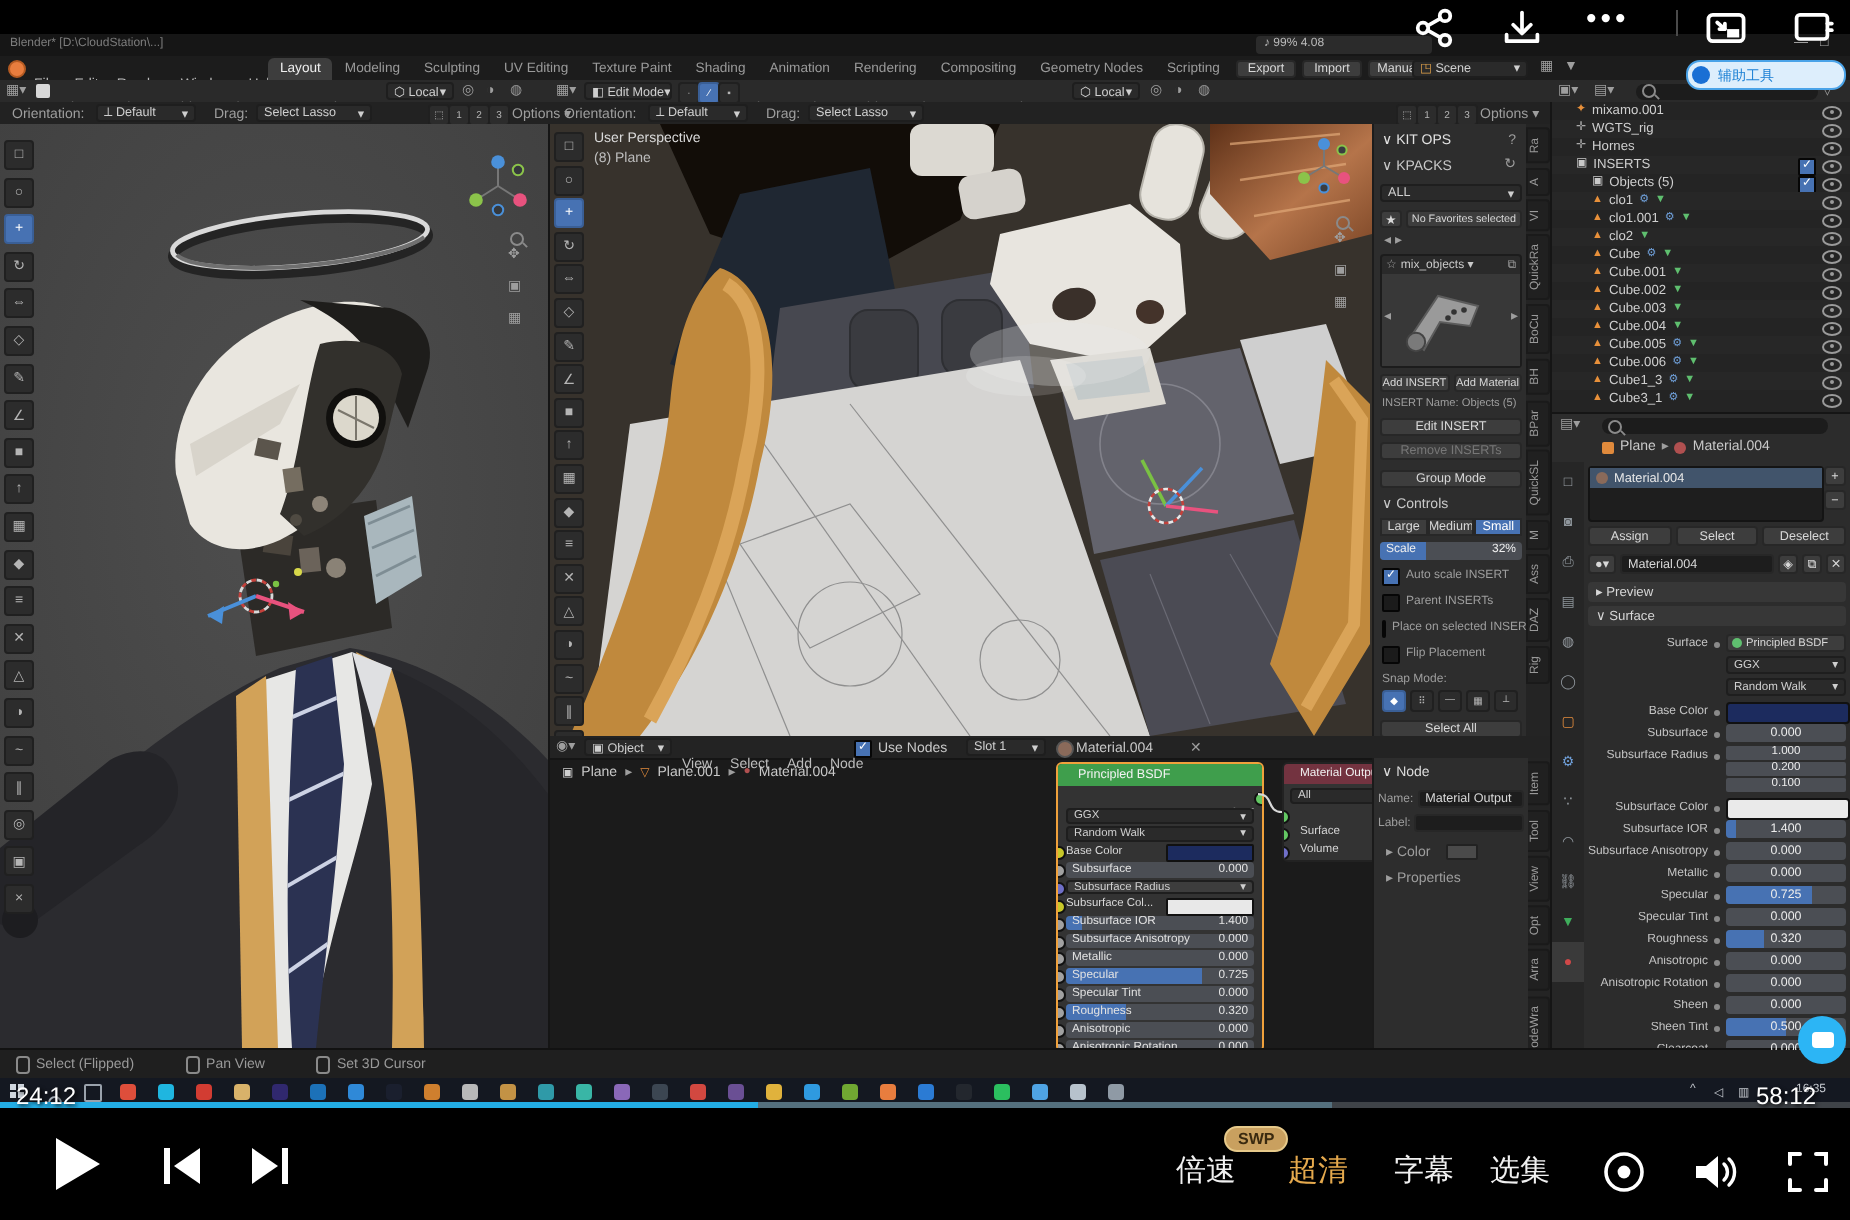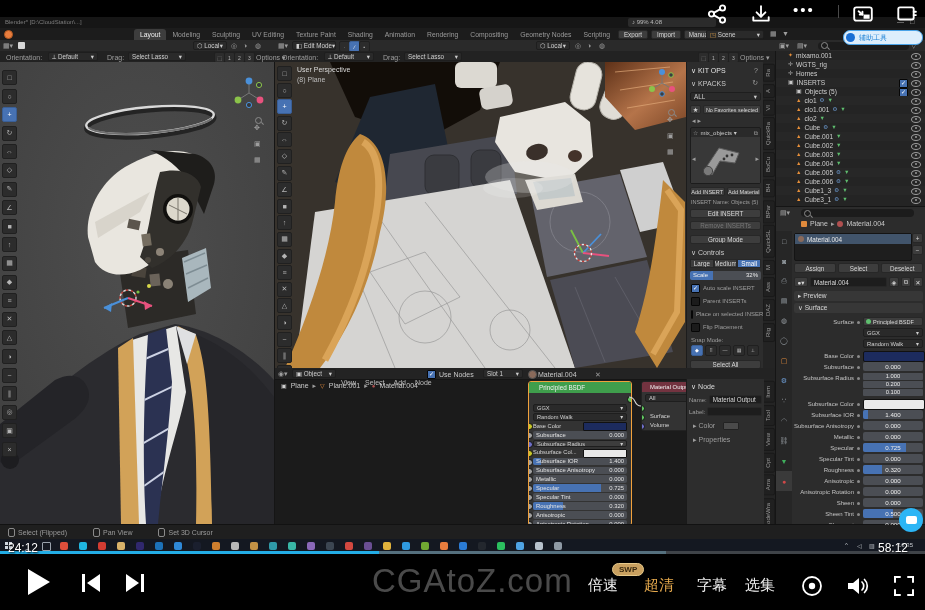--- a/index.html
+++ b/index.html
@@ -1017,21 +1017,20 @@
   <div class="abs" style="left:0;top:554px;width:925px;height:56px;background:#000;z-index:20;">
     <span class="abs" style="left:28px;top:15px;width:0;height:0;border-left:22px solid #fff;border-top:13px solid transparent;border-bottom:13px solid transparent;"></span>
     <span class="abs" style="left:82px;top:20px;">
       <i style="position:absolute;left:0;top:0;width:3px;height:18px;background:#fff;"></i>
       <i style="position:absolute;left:5px;top:0;width:0;height:0;border-right:13px solid #fff;border-top:9px solid transparent;border-bottom:9px solid transparent;"></i>
     </span>
     <span class="abs" style="left:126px;top:20px;">
       <i style="position:absolute;left:0;top:0;width:0;height:0;border-left:13px solid #fff;border-top:9px solid transparent;border-bottom:9px solid transparent;"></i>
       <i style="position:absolute;left:15px;top:0;width:3px;height:18px;background:#fff;"></i>
     </span>
-    <span class="abs" style="left:372px;top:8px;font-size:33px;color:rgba(195,195,195,0.38);letter-spacing:1px;">CGAtoZ.com</span>
     <span class="abs" id="swp-badge" style="left: 612px; top: 9px; padding: 1px 6px; border-radius: 7px; font-size: 8px; font-weight: bold; color: rgb(58, 42, 16); border: 1px solid rgb(230, 201, 138); background: rgb(201, 160, 95);">SWP</span>
     <span class="abs pcontrol" style="left:588px;top:22px;">倍速</span>
     <span class="abs pcontrol" id="quality-btn" style="left: 644px; top: 22px; color: rgb(229, 169, 77);">超清</span>
     <span class="abs pcontrol" style="left:697px;top:22px;">字幕</span>
     <span class="abs pcontrol" style="left:745px;top:22px;">选集</span>
     <svg class="abs" width="24" height="24" viewBox="0 0 24 24" style="left:800px;top:20px;">
       <circle cx="12" cy="12" r="9" fill="none" stroke="#fff" stroke-width="1.8"></circle>
         <circle cx="12" cy="12" r="3.2" fill="#fff"></circle>
     </svg>
     <svg class="abs" width="26" height="24" viewBox="0 0 26 24" style="left:845px;top:20px;">

